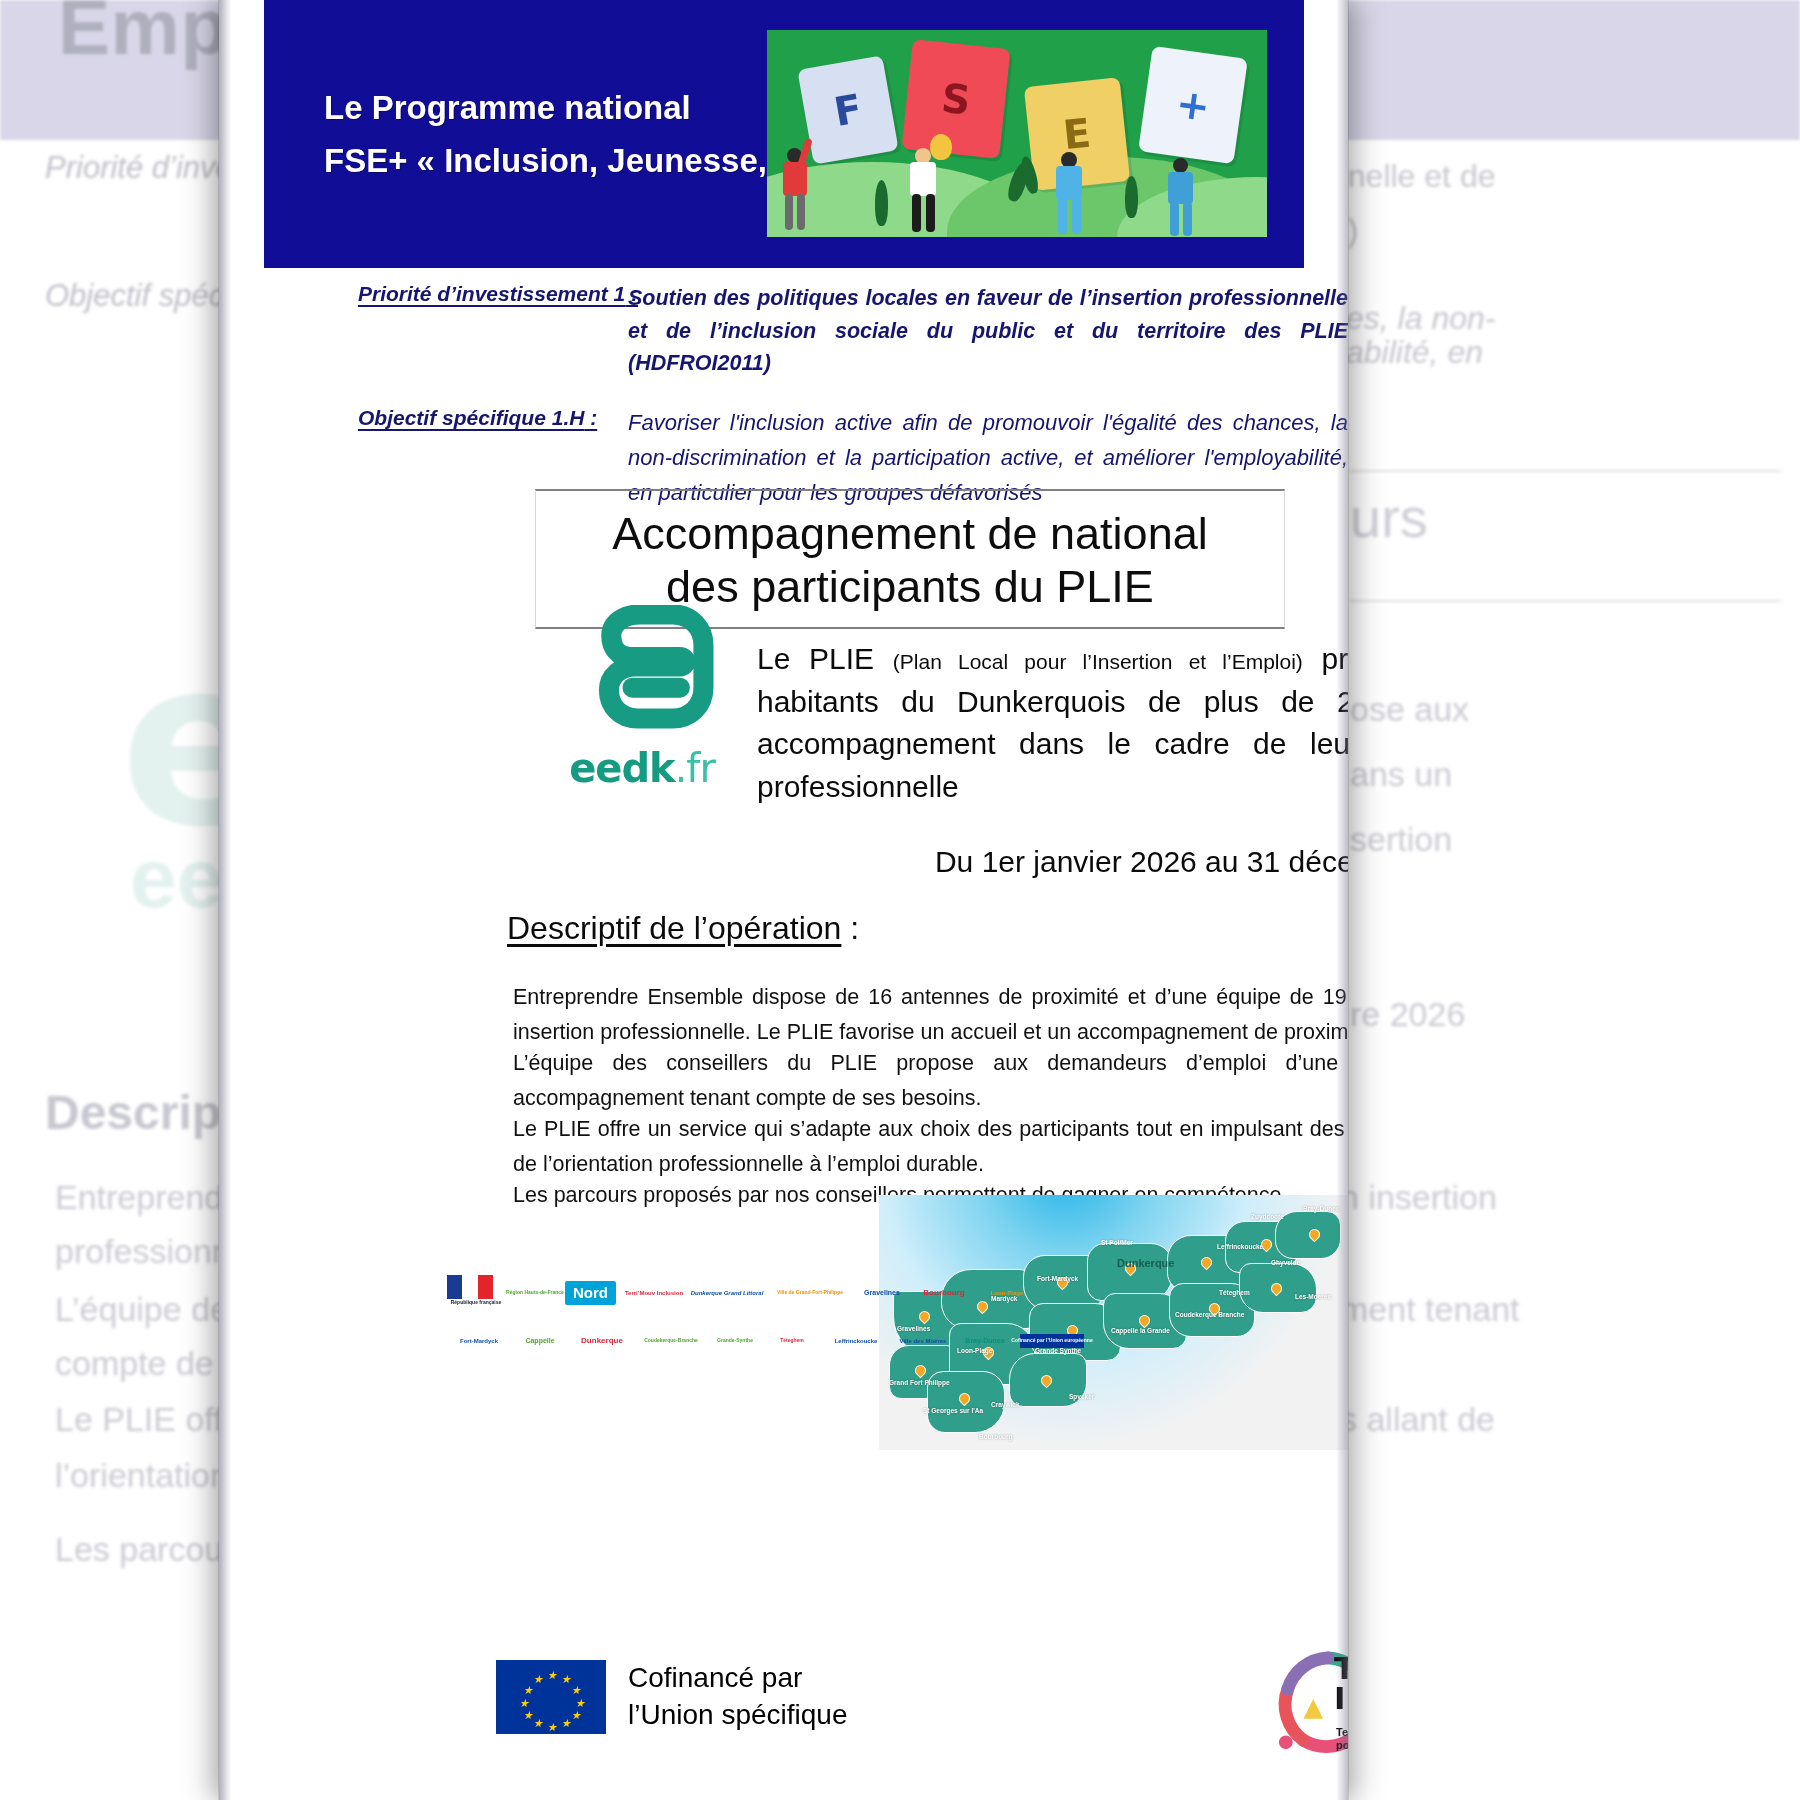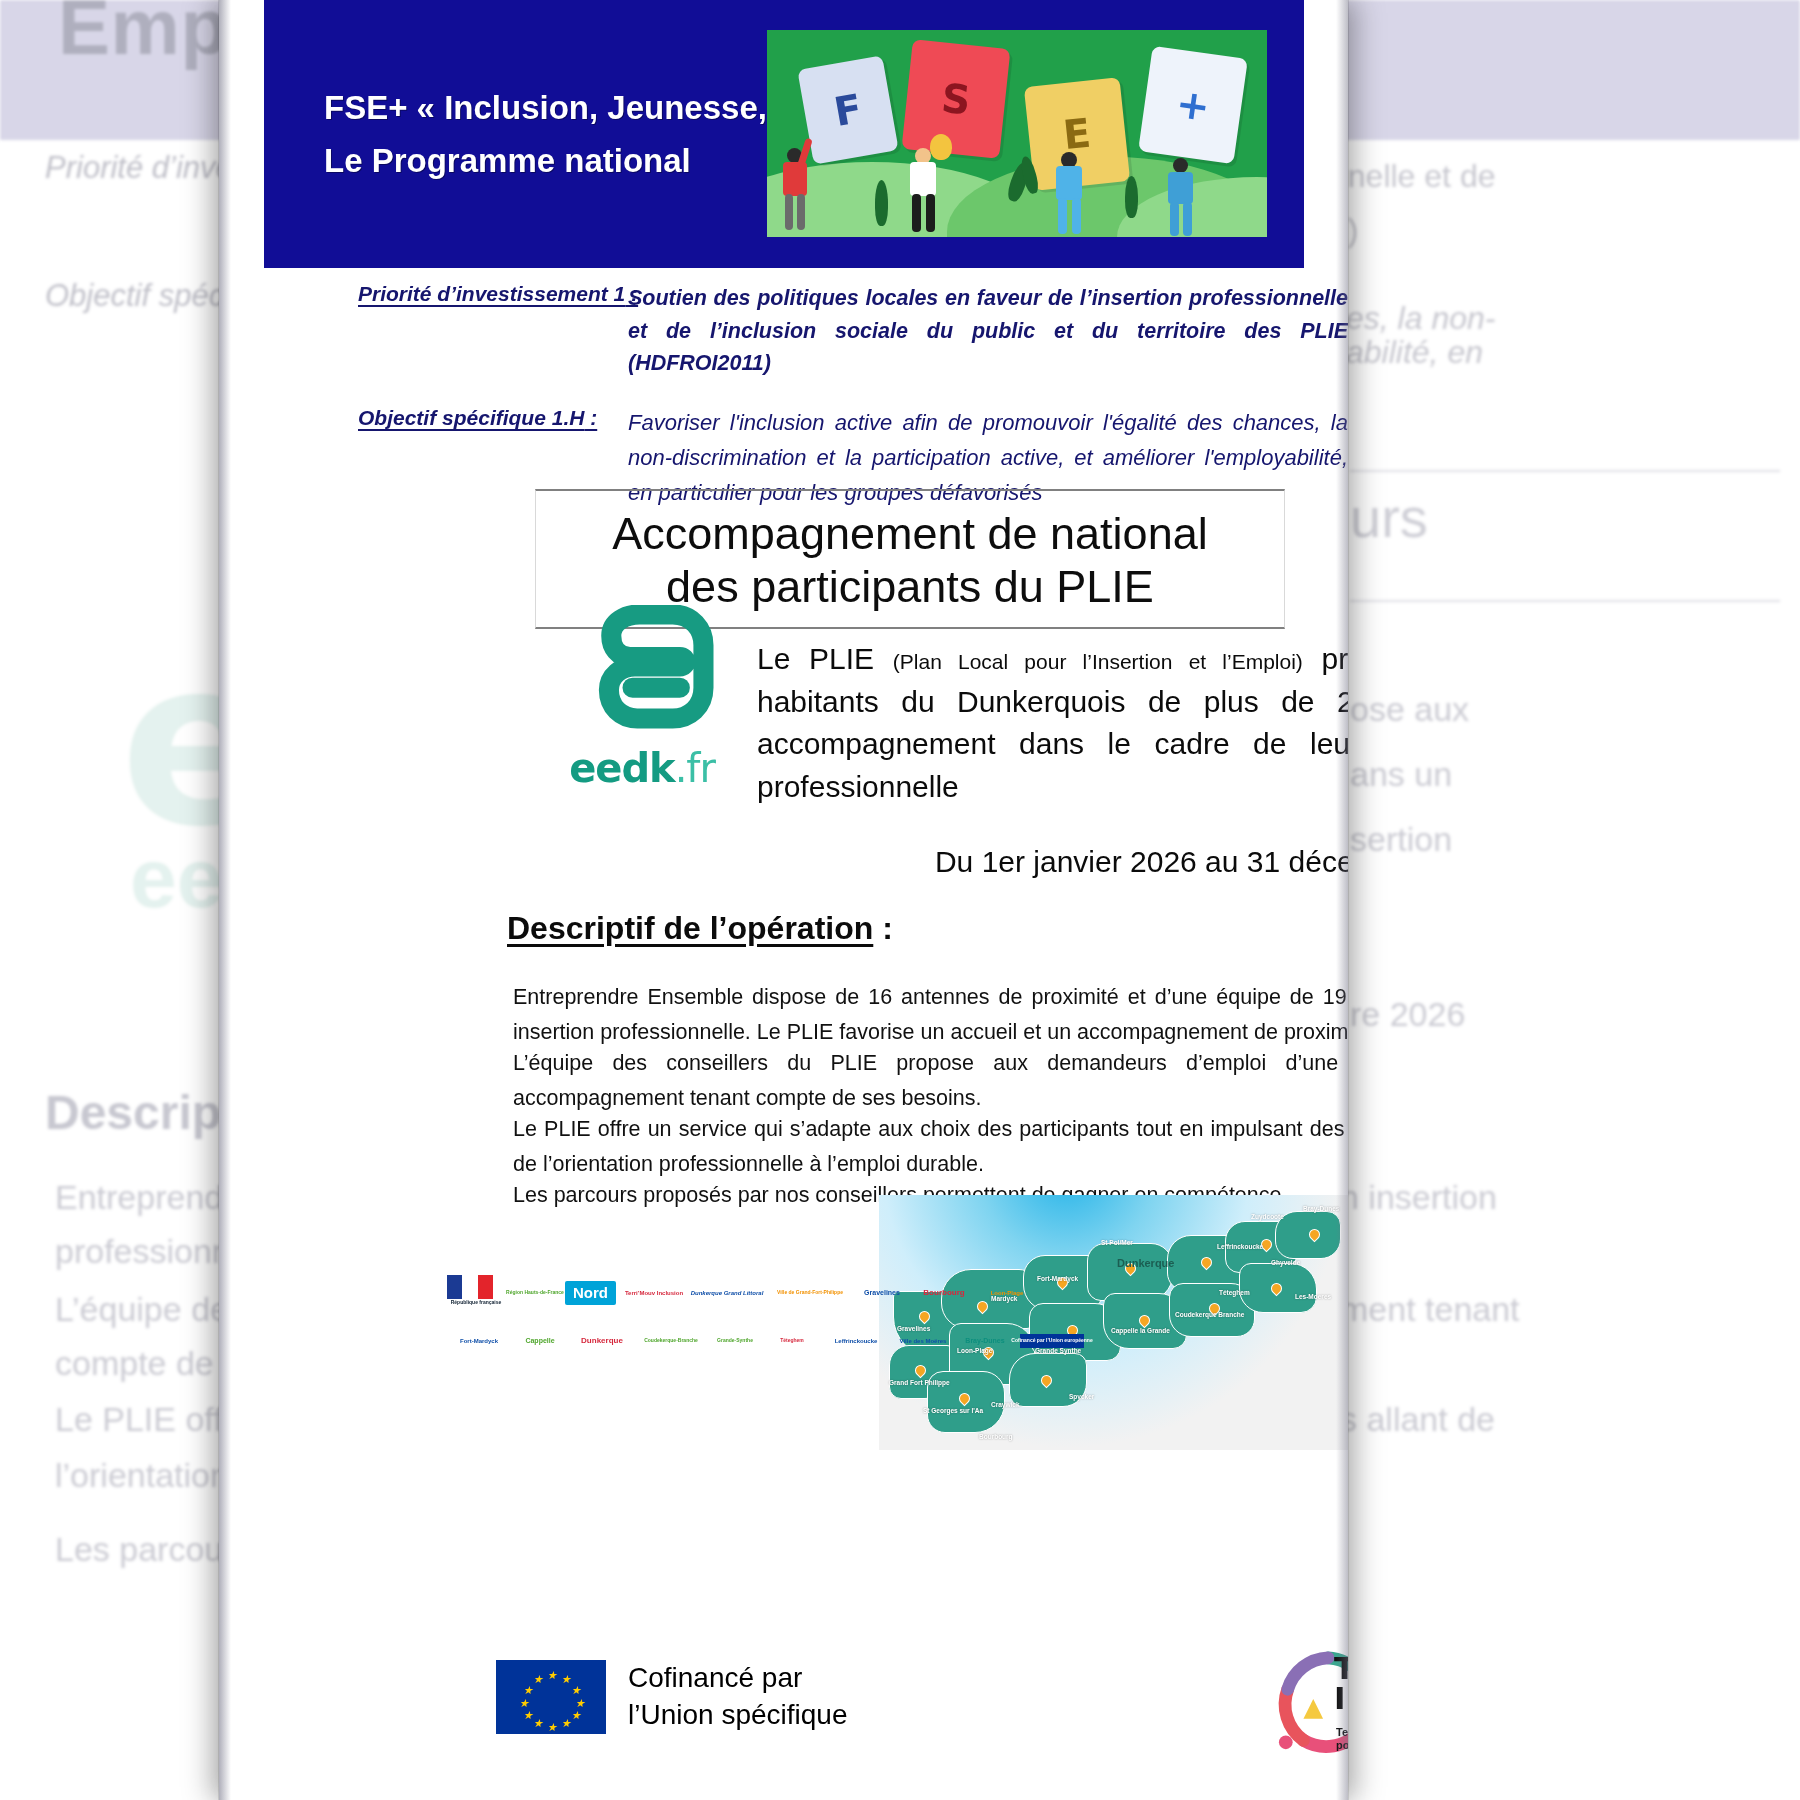--- a/index.html
+++ b/index.html
@@ -151,21 +151,21 @@
   }
   .intro .sm { font-size:21px; }
   .dates {
     position:absolute; left:538px; top:845px; width:740px;
     font-size:30px; color:#0b0b0b; text-align:right;
   }
 
   
   .desc-h {
     position:absolute; left:288px; top:910px;
-    font-size:32px; font-weight:bold; color:#0b0b0b;
+    font-size:32px; font-weight:normal; color:#0b0b0b;
   }
   .desc-h u { text-underline-offset:5px; }
 
   .para {
     position:absolute; left:294px; width:982px;
     font-size:21.5px; line-height:1.62; color:#111; text-align:justify;
   }
   .p1 { top:980px; }
   .p2 { top:1046px; }
   .p3 { top:1112px; }
@@ -275,22 +275,22 @@
   <div class="bg-body" style="left:55px; top:1400px;"> Le PLIE offr</div>
   <div class="bg-body" style="left:1340px; top:1400px;">s allant de</div>
   <div class="bg-body" style="left:55px; top:1456px;">l’orientation</div>
   <div class="bg-body" style="left:55px; top:1530px;">Les parcours</div>
 </div>
 
 <div id="doc">
 
   <div class="banner">
     <div class="banner-text">
+      <div>Le Programme national</div>
       <div>FSE+ « Inclusion, Jeunesse,</div>
-      <div>Le Programme national</div>
     </div>
     <div class="banner-art">
       <div class="hill h1"></div>
         <div class="hill h2"></div>
         <div class="hill h3"></div>
 
       <div class="puz f">
           <span class="pl">F</span>
         </div>
       <div class="puz s">

